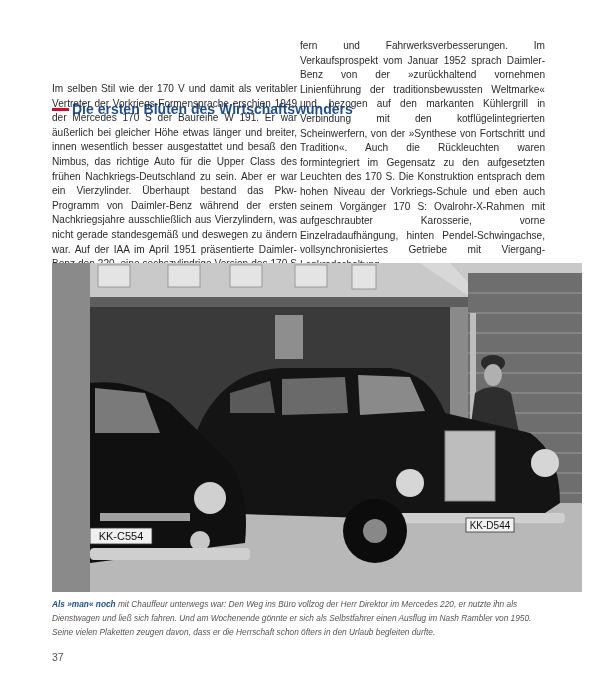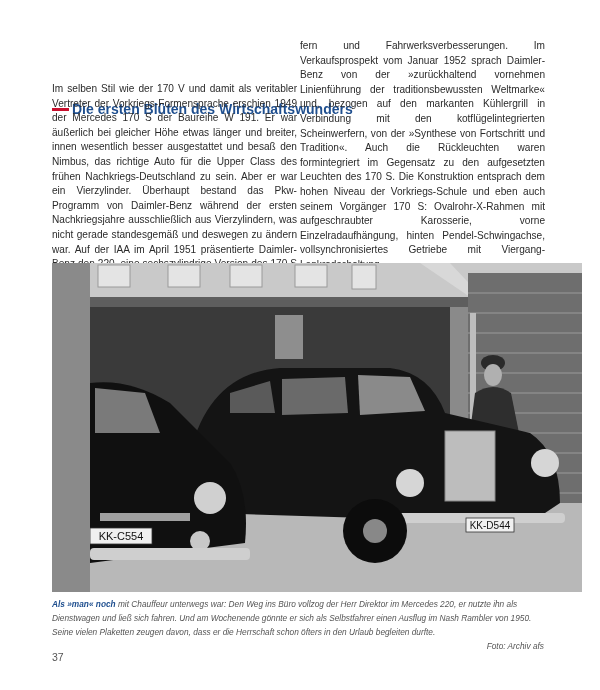--- a/index.html
+++ b/index.html
@@ -103,16 +103,15 @@
     <circle cx="110" cy="278" r="10" fill="#c8c8c8"></circle>
     <rect x="0" y="285" width="160" height="12" rx="4" fill="#cfcfcf"></rect>
     <rect x="0" y="265" width="62" height="16" fill="#f0f0f0" stroke="#333" stroke-width="0.8"></rect>
     <text x="31" y="277" font-size="11" text-anchor="middle" font-family="Liberation Sans, sans-serif" fill="#111">KK-C554</text>
     <rect x="10" y="250" width="90" height="8" fill="#a0a0a0"></rect>
   </svg>
 </div>
 
 <div class="caption">
   <div><span class="lead">Als »man« noch</span><span> mit Chauffeur unterwegs war: Den Weg ins Büro vollzog der Herr Direktor im Mercedes 220, er nutzte ihn als Dienstwagen und ließ sich fahren. Und am Wochenende gönnte er sich als Selbstfahrer einen Ausflug im Nash Rambler von 1950. Seine vielen Plaketten zeugen davon, dass er die Herrschaft schon öfters in den Urlaub begleiten durfte.</span></div>
-  <div class="credit">Foto: Archiv afs</div>
 </div>
 
 <div class="pagenum">37</div>
 
 </body></html>

